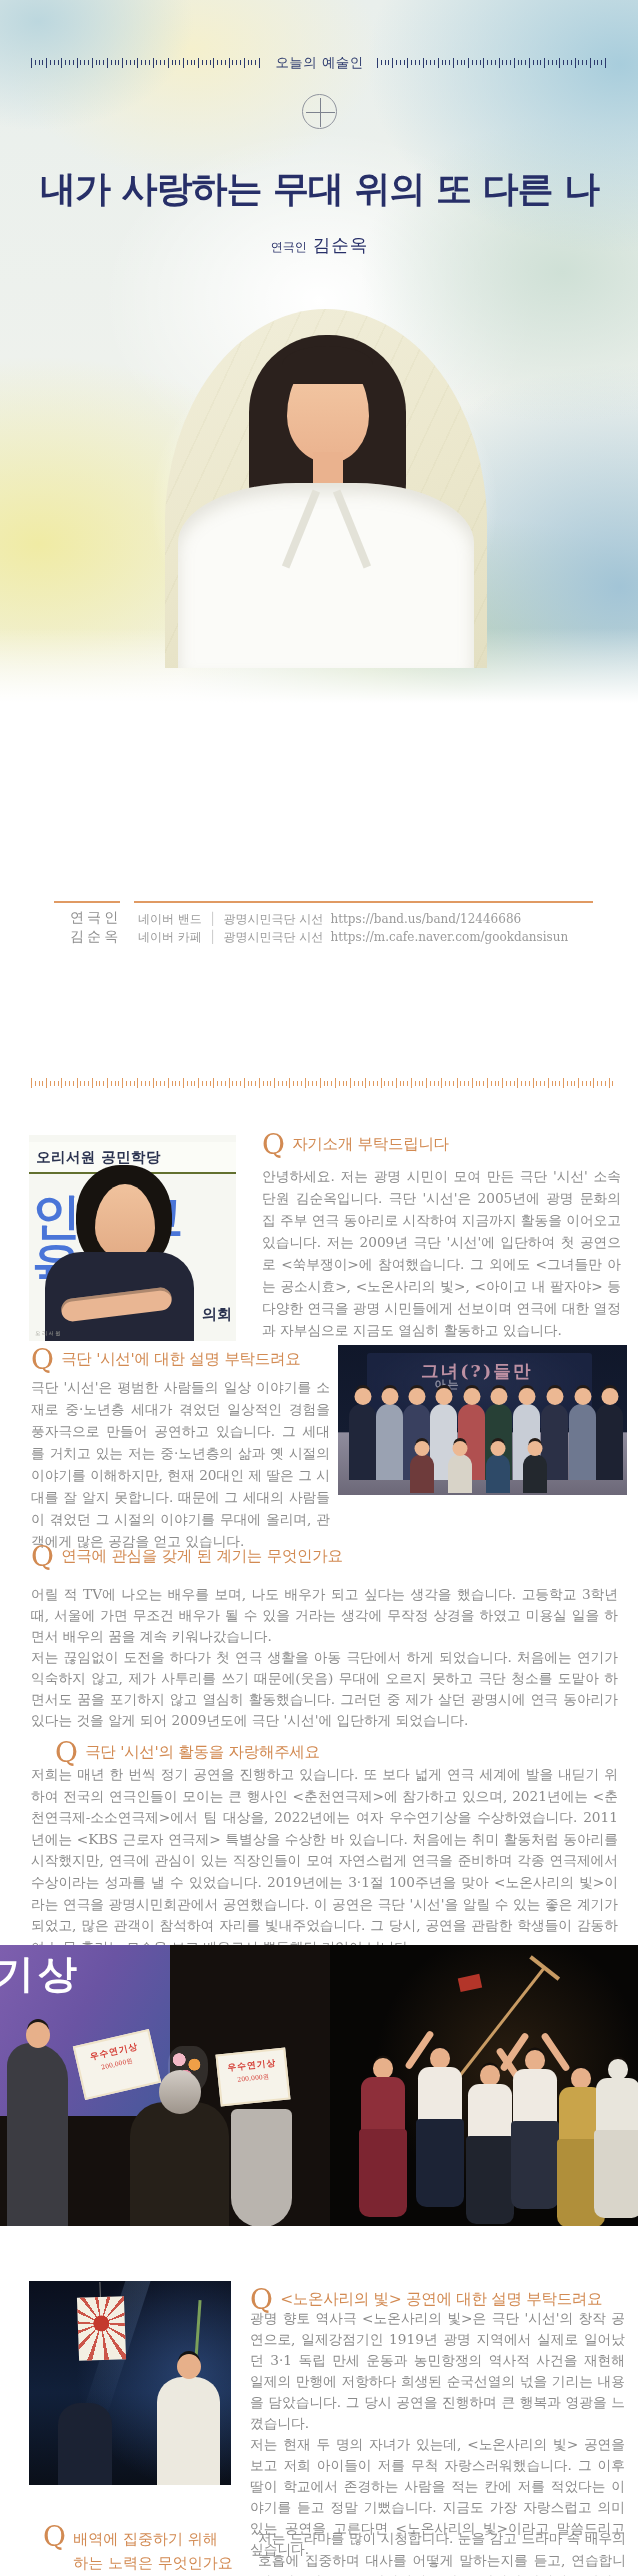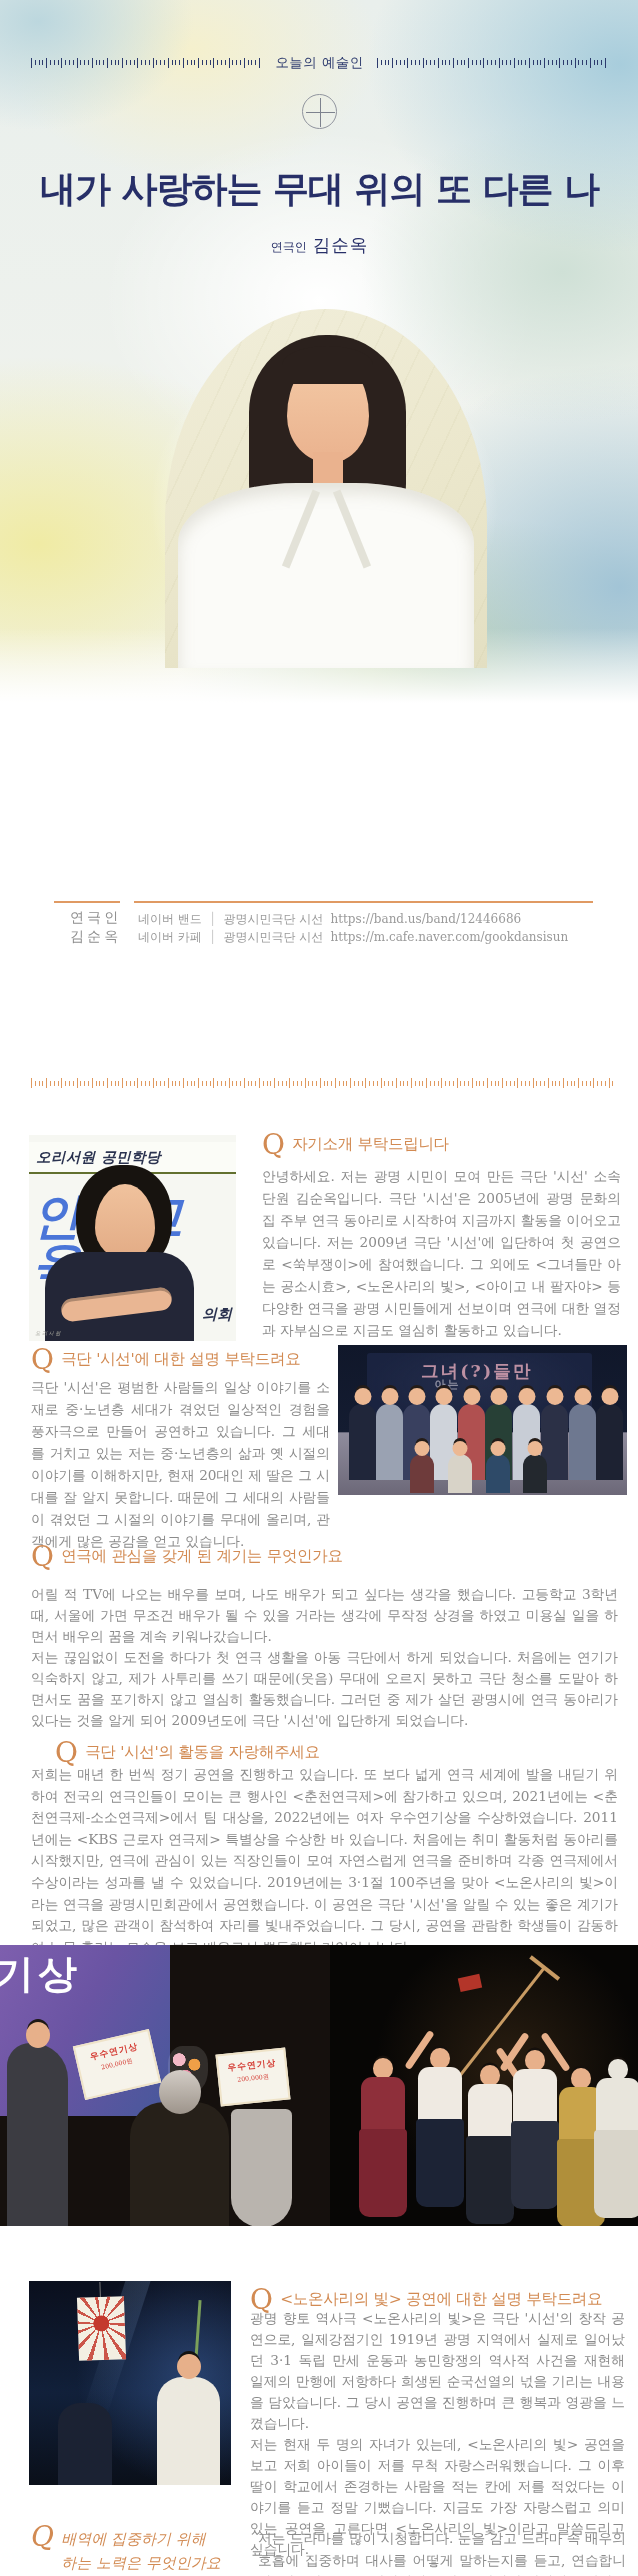--- a/index.html
+++ b/index.html
@@ -101,21 +101,21 @@
   .q-row   { white-space:nowrap; }
   .q-block { color:#d28a52; font-size:15px; line-height:24px; }
   .q-block .q-lines { display:inline-block; vertical-align:top; white-space:pre-line; margin-top:4.1px; }
   .ans { color:#8b8b8b; font-size:13.7px; line-height:22px; text-align:justify;
     word-break:break-all; white-space:pre-line; }
 
   
   .photo { position:absolute; overflow:hidden; background:#111; }
 
   
-  #q1-photo { background:#f6f7f2;font-style:italic; }
+  #q1-photo { background:#f6f7f2; }
   #q1-photo .strip { position:absolute; left:0; top:7.2px; width:100%; height:32px; background:#fbfcf7;
     border-bottom:2.1px solid #62702f; }
   #q1-photo .strip span { position:absolute; left:7.2px; top:6.2px; font-family:"DejaVu Sans",sans-serif;
     font-weight:700; font-size:14.4px; color:#2b3350; letter-spacing:0.5px; }
   #q1-photo .big-blue { position:absolute; left:3.1px; top:57px; width:204px;
     font-weight:700; font-size:49px; color:#4a75d8; letter-spacing:2.1px; line-height:1; }
   #q1-photo .hair { position:absolute; left:47px; top:30px; width:96px; height:108px; background:#17130f; border-radius:46%; }
   #q1-photo .face { position:absolute; left:66px; top:49px; width:60px; height:76px;
     background:linear-gradient(#f0c29d,#e2ab85); border-radius:50% 50% 46% 54%/58% 58% 42% 42%; }
   #q1-photo .body { position:absolute; left:15.5px; top:117px; width:149px; height:89px;
@@ -364,20 +364,20 @@
     <div class="pole"></div>
     <div class="dark"></div>
     <div class="coat"></div>
   </div>
   <div class="q-row abs" style="left:250px; top:2286px;">
     <span class="q-glyph">Q</span><span class="q-text">&lt;노온사리의 빛&gt; 공연에 대한 설명 부탁드려요</span>
   </div>
   <div class="ans abs" style="left:250px; top:2308px; width:375px; line-height:21px;">광명 향토 역사극 &lt;노온사리의 빛&gt;은 극단 '시선'의 창작 공연으로, 일제강점기인 1919년 광명 지역에서 실제로 일어났던 3·1 독립 만세 운동과 농민항쟁의 역사적 사건을 재현해 일제의 만행에 저항하다 희생된 순국선열의 넋을 기리는 내용을 담았습니다. 그 당시 공연을 진행하며 큰 행복과 영광을 느꼈습니다.
 저는 현재 두 명의 자녀가 있는데, &lt;노온사리의 빛&gt; 공연을 보고 저희 아이들이 저를 무척 자랑스러워했습니다. 그 이후 딸이 학교에서 존경하는 사람을 적는 칸에 저를 적었다는 이야기를 듣고 정말 기뻤습니다. 지금도 가장 자랑스럽고 의미있는 공연을 고른다면 &lt;노온사리의 빛&gt;이라고 말씀드리고 싶습니다.</div>
 
-  <div class="q-block abs" style="left:31px; top:2523px; width:222px;font-style:italic;">
+  <div class="q-block abs" style="left:43px; top:2523px; width:222px;">
     <span class="q-glyph">Q</span><span class="q-lines">배역에 집중하기 위해
 하는 노력은 무엇인가요</span>
   </div>
   <div class="ans abs" style="left:258px; top:2528px; width:368px; line-height:21.6px;">저는 드라마를 많이 시청합니다. 눈을 감고 드라마 속 배우의 호흡에 집중하며 대사를 어떻게 말하는지를 듣고, 연습합니다. 배우의 호흡을 따라하기도 하고, 나라면 어떻게 표현했을지 대사를 읊어보기도 하는 등의 방식으로 연습을 하곤 합니다.</div>
 
 </div>
 
 
 </body></html>

